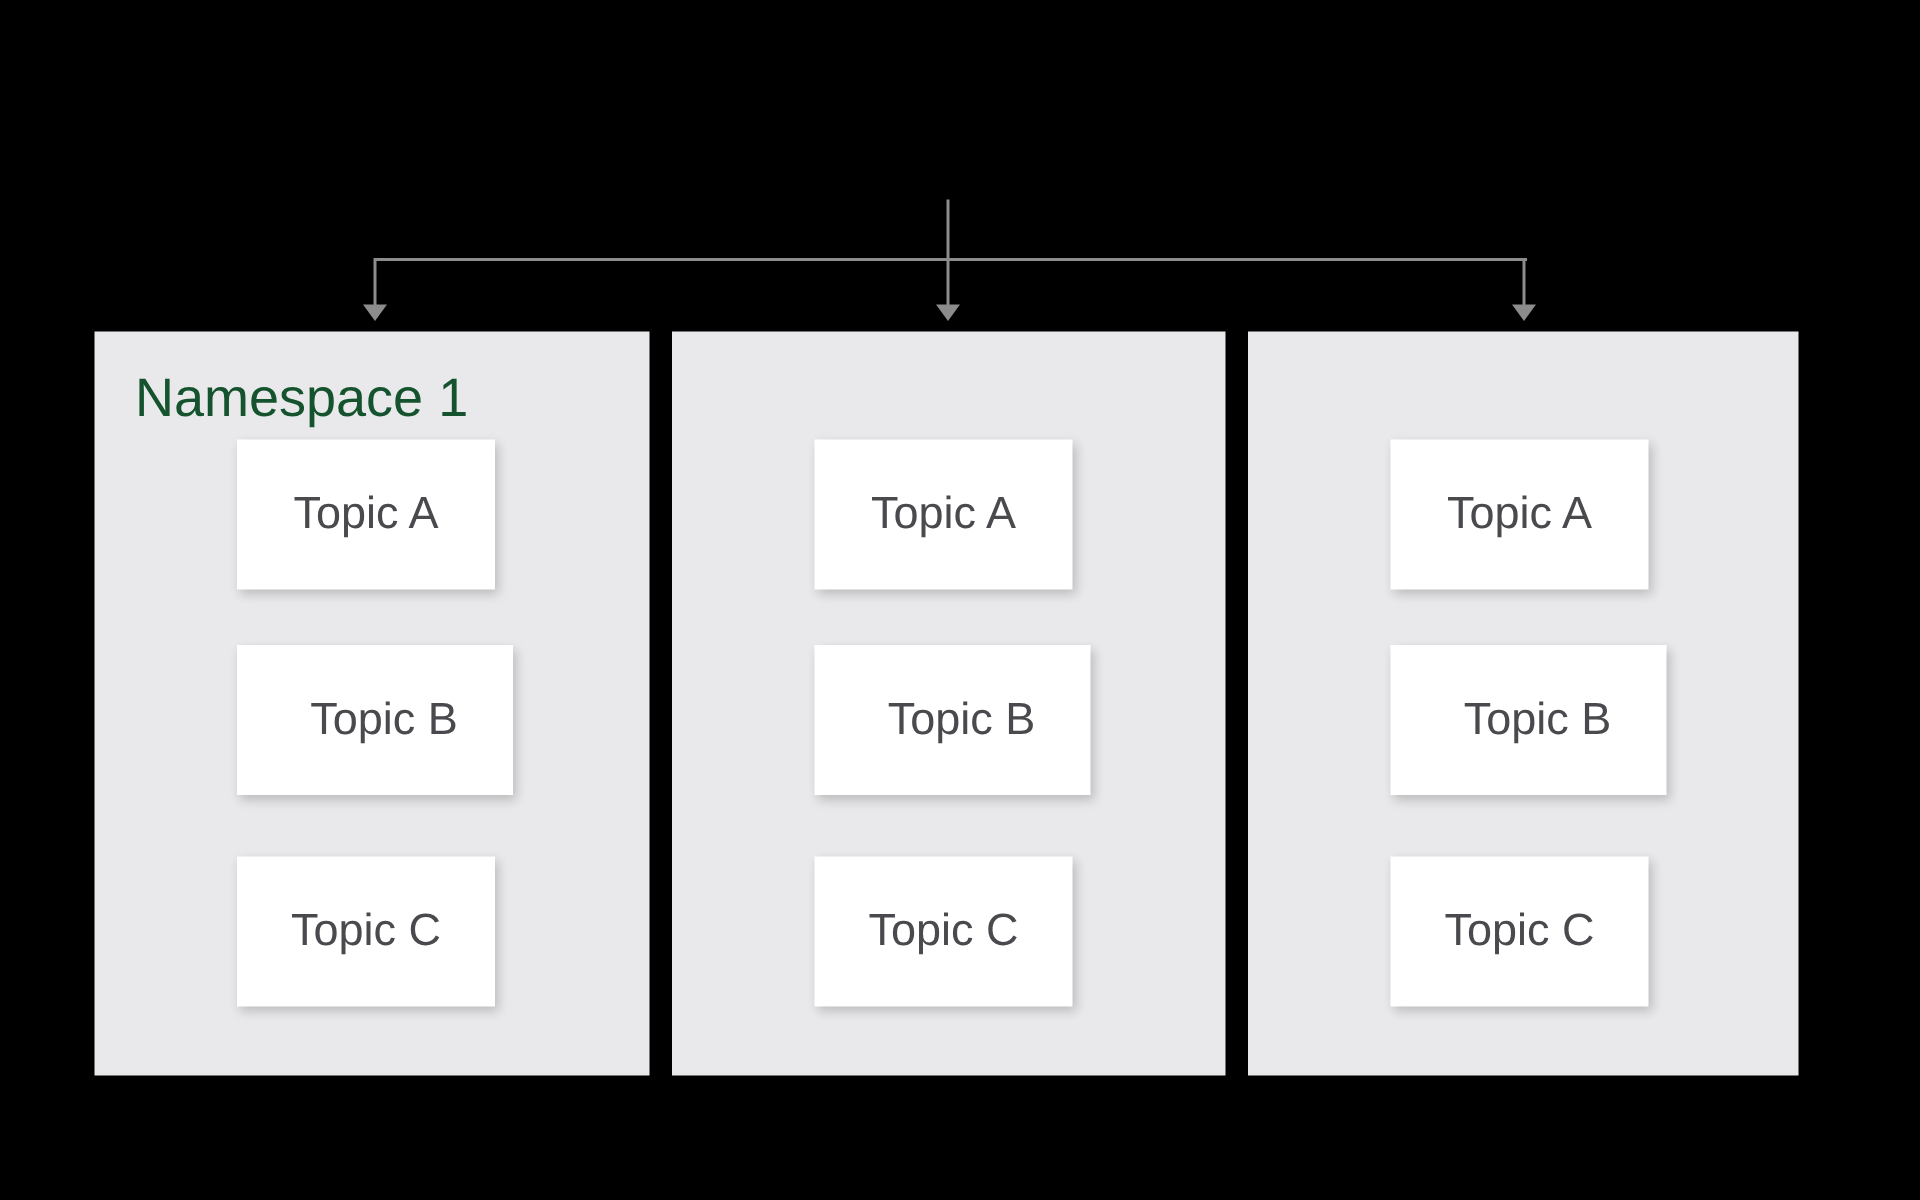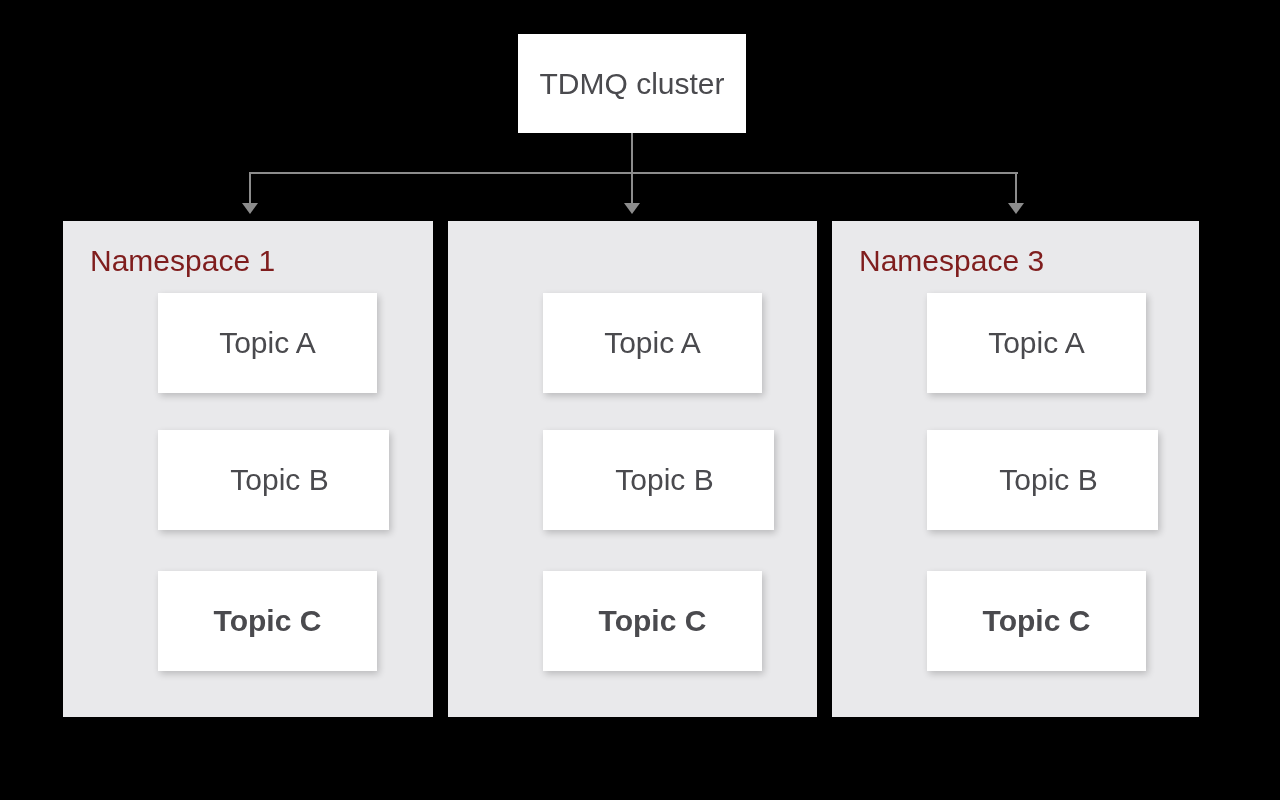--- a/index.html
+++ b/index.html
@@ -60,50 +60,47 @@
     height: 496px;
     background: #e9e9eb;
   }
   .ns-1 { left: 63px;  width: 370px; }
   .ns-2 { left: 448px; width: 369px; }
   .ns-3 { left: 832px; width: 367px; }
   .ns-label {
     position: absolute;
     left: 27px;
     top: 23px;
-    font-size: 30px;
-    color: #7f1d1d;
+    font-size: 36px;
+    color: #14532d;
     white-space: nowrap;
   }
   
   .topic {
     position: absolute;
     left: 95px;
-    width: 219px;
+    width: 172px;
     height: 100px;
     background: #ffffff;
     box-shadow: 2px 3px 7px rgba(0,0,0,0.20);
     display: flex;
     align-items: center;
     justify-content: center;
     font-size: 30px;
     color: #4a4a4e;
   }
   .topic-1 { top: 72px; }
   .topic-2 { top: 209px; padding-left: 12px; }
-  .topic-3 { top: 350px; font-weight: bold; }
+  .topic-3 { top: 350px; }
 </style>
 </head>
 <body>
 
 <div class="canvas">
 
-  <div class="cluster-node">
-    <span>TDMQ cluster</span>
-  </div>
 
   <div class="line stem"></div>
   <div class="line hbar"></div>
   <div class="line drop drop-1"></div>
   <div class="line drop drop-2"></div>
   <div class="line drop drop-3"></div>
   <div class="arrow arrow-1"></div>
   <div class="arrow arrow-2"></div>
   <div class="arrow arrow-3"></div>
 
@@ -126,21 +123,20 @@
     </div>
     <div class="topic topic-2">
       <span>Topic B</span>
     </div>
     <div class="topic topic-3">
       <span>Topic C</span>
     </div>
   </div>
 
   <div class="ns ns-3">
-    <div class="ns-label">Namespace 3</div>
     <div class="topic topic-1">
       <span>Topic A</span>
     </div>
     <div class="topic topic-2">
       <span>Topic B</span>
     </div>
     <div class="topic topic-3">
       <span>Topic C</span>
     </div>
   </div>

